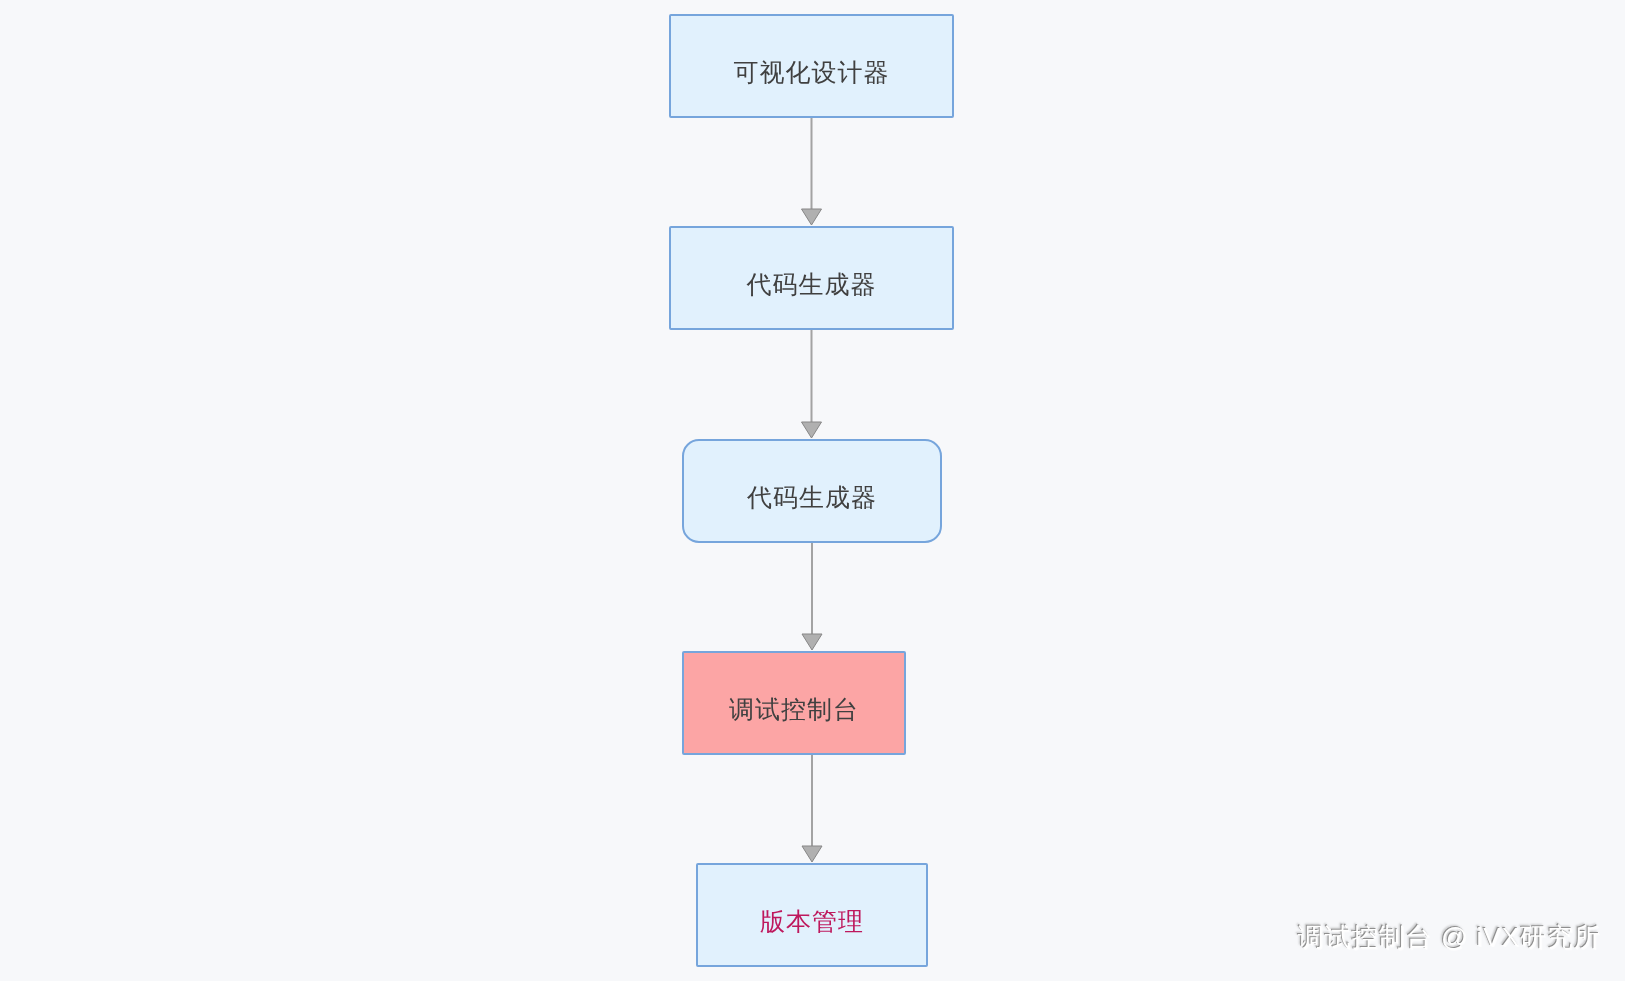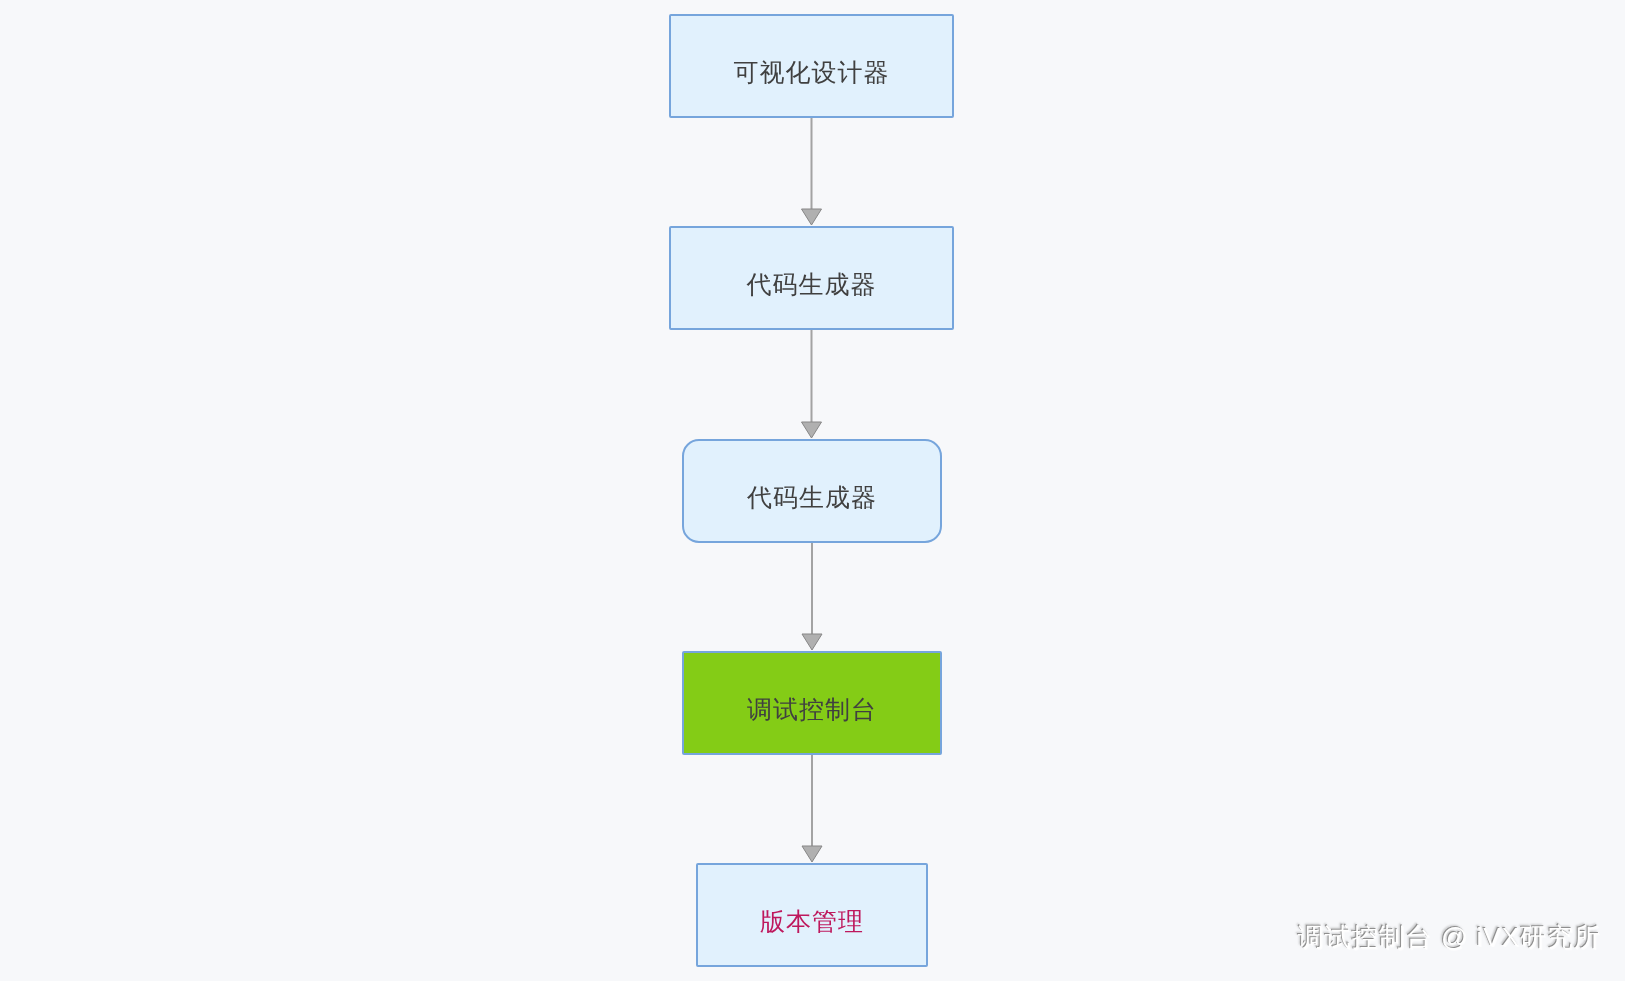--- a/index.html
+++ b/index.html
@@ -79,21 +79,21 @@
   <div id="nodes">
       <div class="node" style="left: 669px; top: 14px; width: 285px; height: 104px; background: rgb(225, 241, 253); border-color: rgb(118, 165, 220);">
         <span class="node-label" style="color: rgb(64, 64, 64);">可视化设计器</span>
       </div>
       <div class="node" style="left: 669px; top: 226px; width: 285px; height: 104px; background: rgb(225, 241, 253); border-color: rgb(118, 165, 220);">
         <span class="node-label" style="color: rgb(64, 64, 64);">代码生成器</span>
       </div>
       <div class="node" style="left: 682px; top: 439px; width: 260px; height: 104px; background: rgb(225, 241, 253); border-color: rgb(118, 165, 220); border-radius: 17px;">
         <span class="node-label" style="color: rgb(64, 64, 64);">代码生成器</span>
       </div>
-      <div class="node" style="left: 682px; top: 651px; width: 260px; height: 104px; background: #84cc16; border-color: rgb(118, 165, 220);">
+      <div class="node" style="left: 682px; top: 651px; width: 224px; height: 104px; background: #fca5a5; border-color: rgb(118, 165, 220);">
         <span class="node-label" style="color: rgb(64, 64, 64);">调试控制台</span>
       </div>
       <div class="node" style="left: 696px; top: 863px; width: 232px; height: 104px; background: rgb(225, 241, 253); border-color: rgb(118, 165, 220);">
         <span class="node-label" style="color: #be185d;">版本管理</span>
       </div>
     </div>
   <div class="watermark">调试控制台 @ iVX研究所</div>
 </div>
 
 </body></html>

